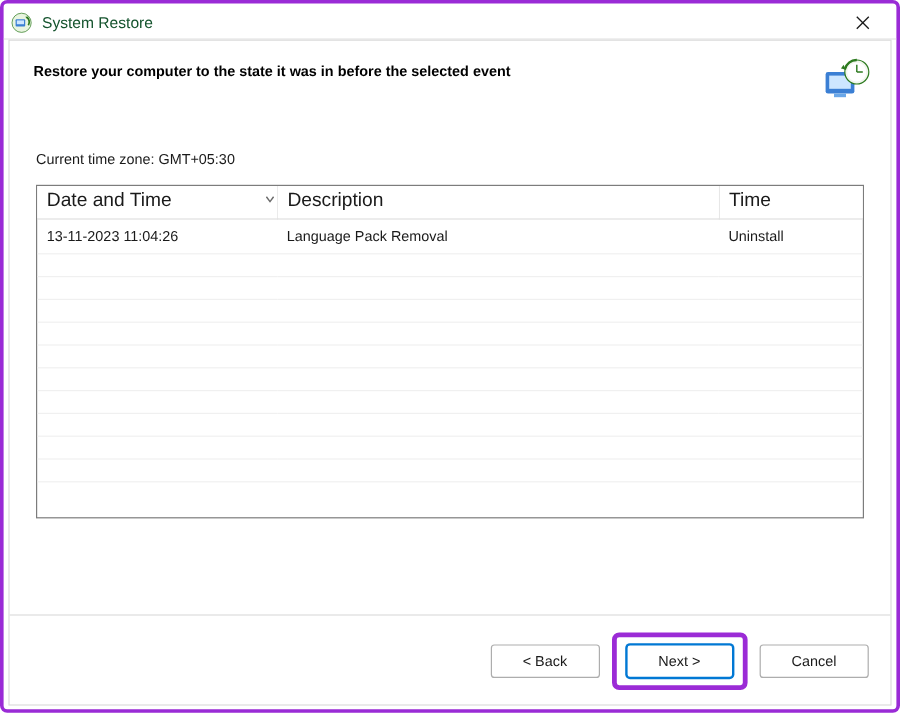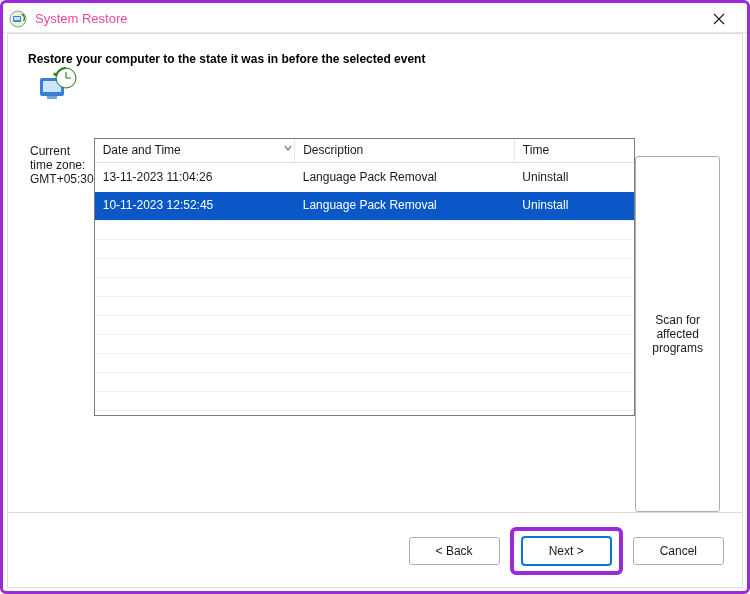--- a/index.html
+++ b/index.html
@@ -1,37 +1,37 @@
 <!DOCTYPE html>
 <html><head>
   <meta charset="utf-8">
   <style>
     * { margin: 0; padding: 0; box-sizing: border-box; font-family: "Segoe UI", Tahoma, Arial, sans-serif; }
     body { background: #fff; width: 750px; height: 594px; border: 3px solid #9a2bd6; border-radius: 6px; overflow: hidden; }
 
     
     .titlebar { display: flex; align-items: center; height: 30px; padding: 2px 6px 0 6px; border-bottom: 1px solid #e5e5e5; }
     .titlebar .app-icon { width: 18px; height: 18px; margin-right: 8px; display: flex; align-items: center; justify-content: center; }
-    .titlebar .title { font-size: 13px; color: #ec4899; flex: 1; }
+    .titlebar .title { font-size: 13px; color: #14532d; flex: 1; }
     .titlebar .close { width: 44px; height: 28px; display: flex; align-items: center; justify-content: center; cursor: pointer; }
 
     
-    .header { display: flex; align-items: flex-start; padding: 14px 16px 30px 20px; flex-direction: column; }
+    .header { display: flex; align-items: flex-start; padding: 14px 16px 30px 20px; }
     .header .heading { font-size: 12px; color: #000; font-weight: 700; flex: 1; padding-top: 4px; }
     .header .header-icon { width: 42px; height: 42px; margin-left: 8px; }
 
     .inner { border: 1px solid #dcdcdc; margin: 0 4px 4px 4px; height: calc(100% - 30px - 3px); display: flex; flex-direction: column; }
-    .content { padding: 0 22px; flex: 1; display: flex; }
+    .content { padding: 0 22px; flex: 1; display: flex; flex-direction: column; }
 
     .timezone { font-size: 12px; color: #1a1a1a; margin: 6px 0 14px 0; }
 
     
     .table-wrap { border: 1px solid #7c7c7c; height: 278px; overflow: hidden; background: #fff; }
     table { width: 100%; border-collapse: collapse; table-layout: fixed; }
-    th { text-align: left; font-size: 12px; font-weight: 400; color: #1a1a1a; padding: 4px 8px 5px 8px; background: #fff; border-bottom: 1px solid #e0e0e0; border-right: 1px solid #e7e7e7; position: relative; }
+    th { text-align: left; font-size: 16px; font-weight: 400; color: #1a1a1a; padding: 4px 8px 5px 8px; background: #fff; border-bottom: 1px solid #e0e0e0; border-right: 1px solid #e7e7e7; position: relative; }
     th:last-child { border-right: none; }
     th .sort-ind { position: absolute; right: 1px; top: 3px; }
     td { font-size: 12px; color: #1a1a1a; padding: 1px 8px 2px 8px; height: 29px; }
     tr.selected td { background: #0a58c7; color: #fff; }
     tr.filler td { height: 19px; border-top: 1px solid #f0f0f0; }
     tr.filler:first-of-type td { border-top: none; }
 
     .scan-row { display: flex; justify-content: flex-end; margin-top: 18px; }
     .btn { font-size: 12px; color: #1a1a1a; background: #fff; border: 1px solid #adadad; border-radius: 3px; padding: 6px 26px; cursor: pointer; min-width: 80px; }
     .btn-scan { padding: 7px 16px; }
@@ -113,25 +113,20 @@
               <span>Time</span>
             </th>
           </tr>
         </thead>
         <tbody id="rows">
             <tr>
               <td>13-11-2023 11:04:26</td>
               <td>Language Pack Removal</td>
               <td>Uninstall</td>
             </tr>
-            <tr class="selected">
-              <td>10-11-2023 12:52:45</td>
-              <td>Language Pack Removal</td>
-              <td>Uninstall</td>
-            </tr>
             <tr class="filler">
               <td></td>
               <td></td>
               <td></td>
             </tr>
             <tr class="filler">
               <td></td>
               <td></td>
               <td></td>
             </tr>
@@ -177,23 +172,20 @@
             </tr>
             <tr class="filler">
               <td></td>
               <td></td>
               <td></td>
             </tr>
           </tbody>
       </table>
     </div>
 
-    <div class="scan-row">
-      <button class="btn btn-scan">Scan for affected programs</button>
-    </div>
   </div>
 
   <div class="footer">
     <button class="btn">&lt; Back</button>
     <span class="next-highlight">
       <button class="btn btn-default">Next &gt;</button>
     </span>
     <button class="btn">Cancel</button>
   </div>
 

